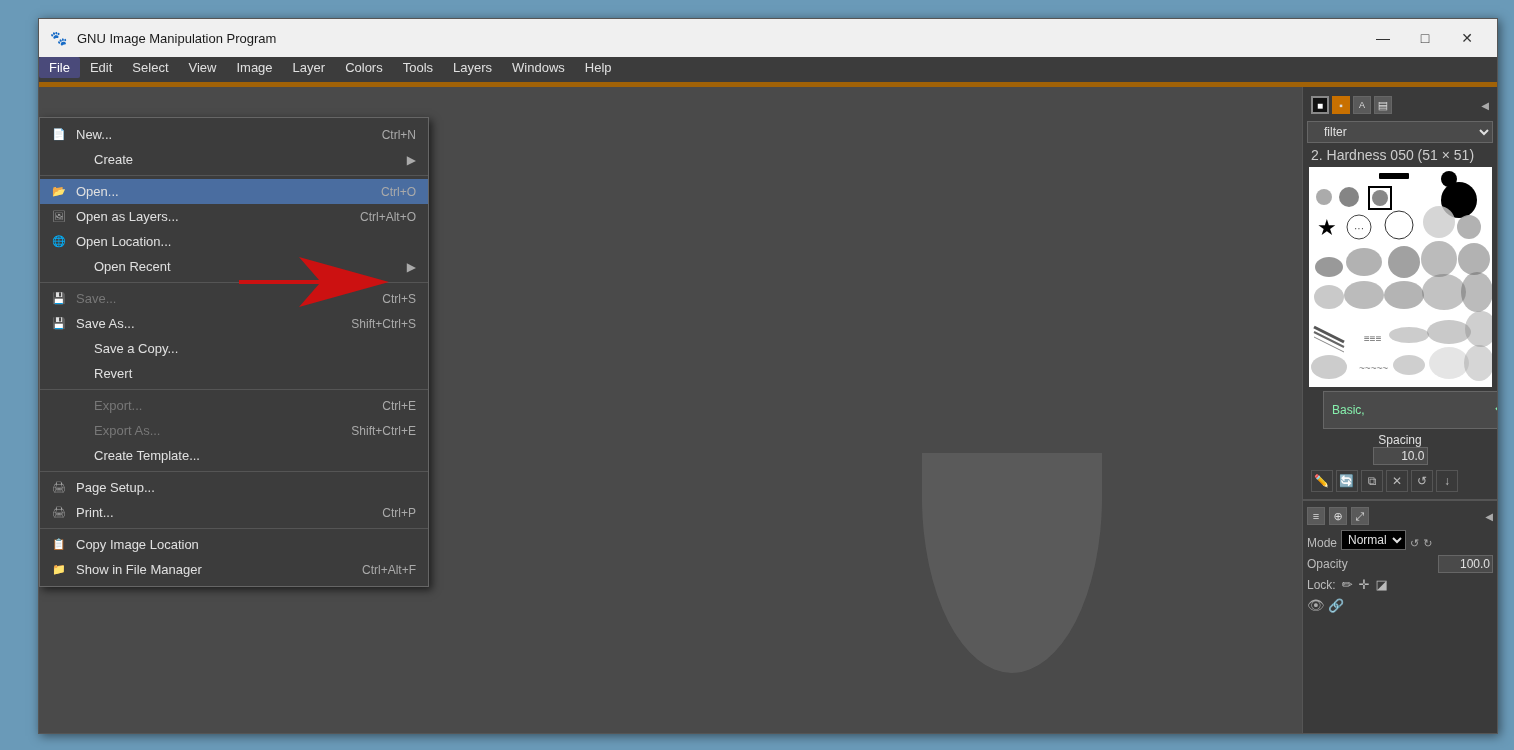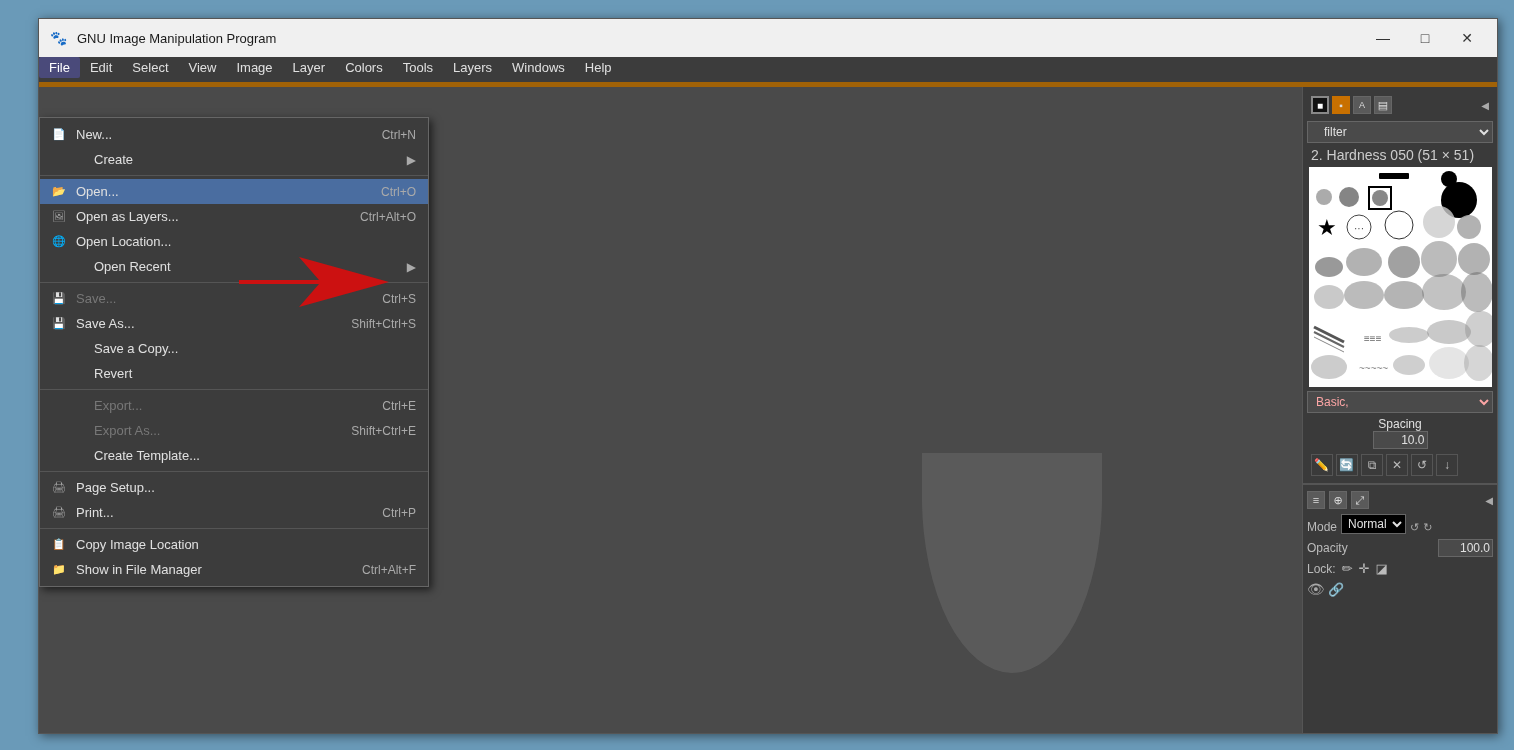--- a/index.html
+++ b/index.html
@@ -168,24 +168,24 @@
       height: 220px;
       background: white;
       position: relative;
       margin: 2px;
       overflow: hidden;
     }
     .brush-set-select {
       width: 100%;
       background: #4a4a4a;
       border: 1px solid #666;
-      color: #fca5a5;
-      font-size: 12px;
-      padding: 2px 4px;
-      margin: 2px 0;
+      color: #86efac;
+      font-size: 12px;
+      padding: 10px 4px;
+      margin: 2px 16px;
     }
     .spacing-row {
       display: flex;
       justify-content: space-between;
       align-items: center;
       padding: 2px 4px;
       font-size: 12px;
       flex-direction: column;
     }
     .spacing-input {

